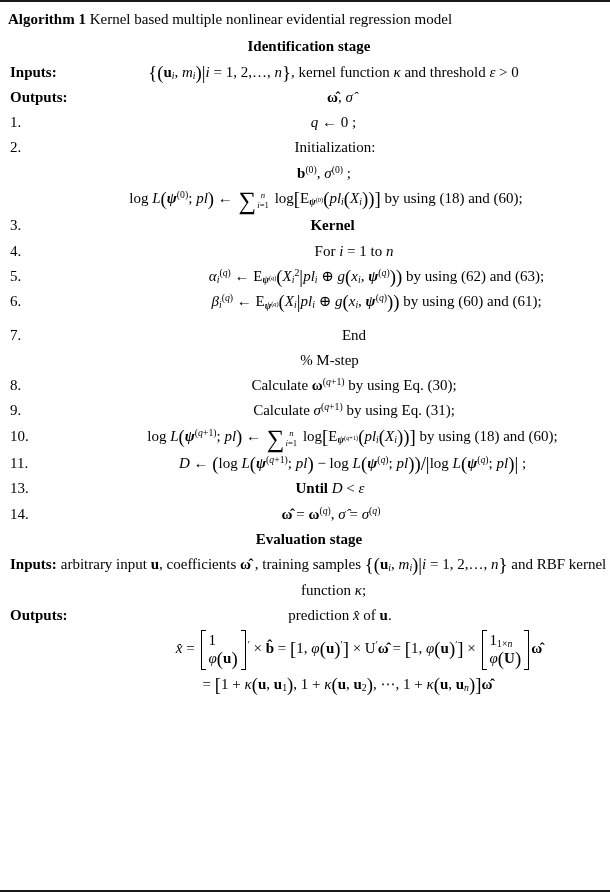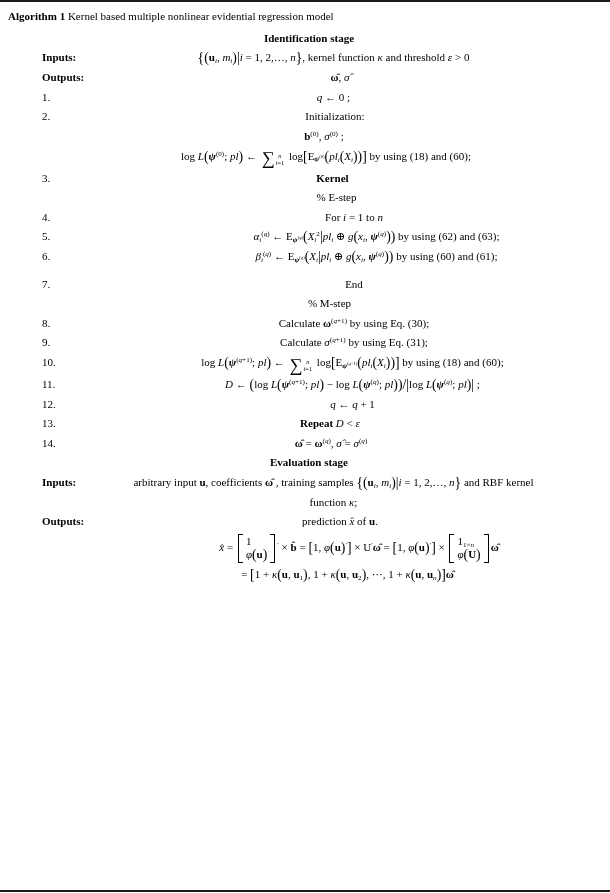--- a/index.html
+++ b/index.html
@@ -2,30 +2,30 @@
 <html><head>
 <meta charset="utf-8">
 <style>
   html,body{margin:0;padding:0;background:#ffffff;}
   .page{
     position:relative;
     width:610px;height:893px;
     background:#ffffff;
     color:#000;
     font-family:"Liberation Serif","DejaVu Serif",serif;
-    font-size:11px;
+    font-size:15px;
     overflow:hidden;
     box-sizing:border-box;
   }
   .rule{height:2px;background:#1a1a1a;width:100%;}
   .rule-bottom{position:absolute;bottom:1px;left:0;right:0;}
   .algo-title{padding:7px 8px 3px 8px;line-height:1.35;}
   .algo-body{padding-bottom:6px;}
   .row{position:relative;margin:4px 0;line-height:1.42;}
-  .rlabel{position:absolute;left:10px;top:0;margin-left:32px;}
+  .rlabel{position:absolute;left:10px;top:0;}
   .rcontent{display:block;white-space:nowrap;text-align:center;}
   .mb{font-weight:bold;}
   .mi{font-style:italic;}
   .mbi{font-weight:bold;font-style:italic;}
   .mlg{font-size:1.25em;line-height:1;vertical-align:-0.09em;}
   sup,sub{font-size:65%;line-height:0;}
   sup{vertical-align:0.55em;}
   sub{vertical-align:-0.25em;}
   .sum{display:inline-flex;align-items:center;vertical-align:-0.42em;margin:0 2px;}
   .sigma{font-size:1.65em;line-height:0.85;}
@@ -76,23 +76,20 @@
               <span class="lim"><span class="mi">n</span></span>
               <span class="lim"><span class="mi">i</span>=1</span>
             </span>
           </span> log<span class="mlg">[</span>E<sub><span class="mbi">ψ</span><sup>(0)</sup></sub><span class="mlg">(</span><span class="mi">pl</span><sub><span class="mi">i</span></sub><span class="mlg">(</span><span class="mi">X</span><sub><span class="mi">i</span></sub><span class="mlg">)</span><span class="mlg">)</span><span class="mlg">]</span> by using (18) and (60);</span>
       </div>
       <div class="row">
         <span class="rlabel">3.</span>
         <span class="rcontent" style="padding-left: 55px;"><span class="mb">Kernel</span></span>
       </div>
       <div class="row">
-        <span class="rcontent" style="padding-left: 63px;">% E-step</span>
-      </div>
-      <div class="row">
         <span class="rlabel">4.</span>
         <span class="rcontent" style="padding-left: 98px;">For <span class="mi">i</span> = 1 to <span class="mi">n</span></span>
       </div>
       <div class="row">
         <span class="rlabel">5.</span>
         <span class="rcontent" style="padding-left: 143px;"><span class="mi">α</span><sub><span class="mi">i</span></sub><sup>(<span class="mi">q</span>)</sup> ← E<sub><span class="mbi">ψ</span><sup>(<span class="mi">q</span>)</sup></sub><span class="mlg">(</span><span class="mi">X</span><sub><span class="mi">i</span></sub><sup>2</sup><span class="mlg">|</span><span class="mi">pl</span><sub><span class="mi">i</span></sub> ⊕ <span class="mi">g</span><span class="mlg">(</span><span class="mi">x</span><sub><span class="mi">i</span></sub>, <span class="mbi">ψ</span><sup>(<span class="mi">q</span>)</sup><span class="mlg">)</span><span class="mlg">)</span> by using (62) and (63);</span>
       </div>
       <div class="row">
         <span class="rlabel">6.</span>
         <span class="rcontent" style="padding-left: 143px;"><span class="mi">β</span><sub><span class="mi">i</span></sub><sup>(<span class="mi">q</span>)</sup> ← E<sub><span class="mbi">ψ</span><sup>(<span class="mi">q</span>)</sup></sub><span class="mlg">(</span><span class="mi">X</span><sub><span class="mi">i</span></sub><span class="mlg">|</span><span class="mi">pl</span><sub><span class="mi">i</span></sub> ⊕ <span class="mi">g</span><span class="mlg">(</span><span class="mi">x</span><sub><span class="mi">i</span></sub>, <span class="mbi">ψ</span><sup>(<span class="mi">q</span>)</sup><span class="mlg">)</span><span class="mlg">)</span>  by using (60) and (61);</span>
@@ -120,26 +117,22 @@
               <span class="lim"><span class="mi">n</span></span>
               <span class="lim"><span class="mi">i</span>=1</span>
             </span>
           </span> log<span class="mlg">[</span>E<sub><span class="mbi">ψ</span><sup>(<span class="mi">q</span>+1)</sup></sub><span class="mlg">(</span><span class="mi">pl</span><sub><span class="mi">i</span></sub><span class="mlg">(</span><span class="mi">X</span><sub><span class="mi">i</span></sub><span class="mlg">)</span><span class="mlg">)</span><span class="mlg">]</span>  by using (18) and (60);</span>
       </div>
       <div class="row">
         <span class="rlabel">11.</span>
         <span class="rcontent" style="padding-left: 95px;"><span class="mi">D</span> ← <span class="mlg">(</span>log <span class="mi">L</span><span class="mlg">(</span><span class="mbi">ψ</span><sup>(<span class="mi">q</span>+1)</sup>; <span class="mi">pl</span><span class="mlg">)</span> − log <span class="mi">L</span><span class="mlg">(</span><span class="mbi">ψ</span><sup>(<span class="mi">q</span>)</sup>; <span class="mi">pl</span><span class="mlg">)</span><span class="mlg">)</span><span class="mlg">/</span><span class="mlg">|</span>log <span class="mi">L</span><span class="mlg">(</span><span class="mbi">ψ</span><sup>(<span class="mi">q</span>)</sup>; <span class="mi">pl</span><span class="mlg">)</span><span class="mlg">|</span> ;</span>
       </div>
       <div class="row">
-        <span class="rlabel">12.</span>
-        <span class="rcontent" style="padding-left: 95px;"><span class="mi">q</span> ← <span class="mi">q</span> + 1</span>
-      </div>
-      <div class="row">
         <span class="rlabel">13.</span>
-        <span class="rcontent" style="padding-left: 50px;"><span class="mb">Repeat</span> <span class="mi">D</span> &lt; <span class="mi">ε</span></span>
+        <span class="rcontent" style="padding-left: 50px;"><span class="mb">Until</span> <span class="mi">D</span> &lt; <span class="mi">ε</span></span>
       </div>
       <div class="row">
         <span class="rlabel">14.</span>
         <span class="rcontent" style="padding-left: 52px;"><span class="mb">ω̂</span> = <span class="mb">ω</span><sup>(<span class="mi">q</span>)</sup>, <span class="mi">σ̂</span> = <span class="mi">σ</span><sup>(<span class="mi">q</span>)</sup></span>
       </div>
       <div class="row">
         <span class="rcontent" style="padding-left: 8px;"><span class="mb">Evaluation stage</span></span>
       </div>
       <div class="row">
         <span class="rlabel"><span class="mb">Inputs:</span></span>

